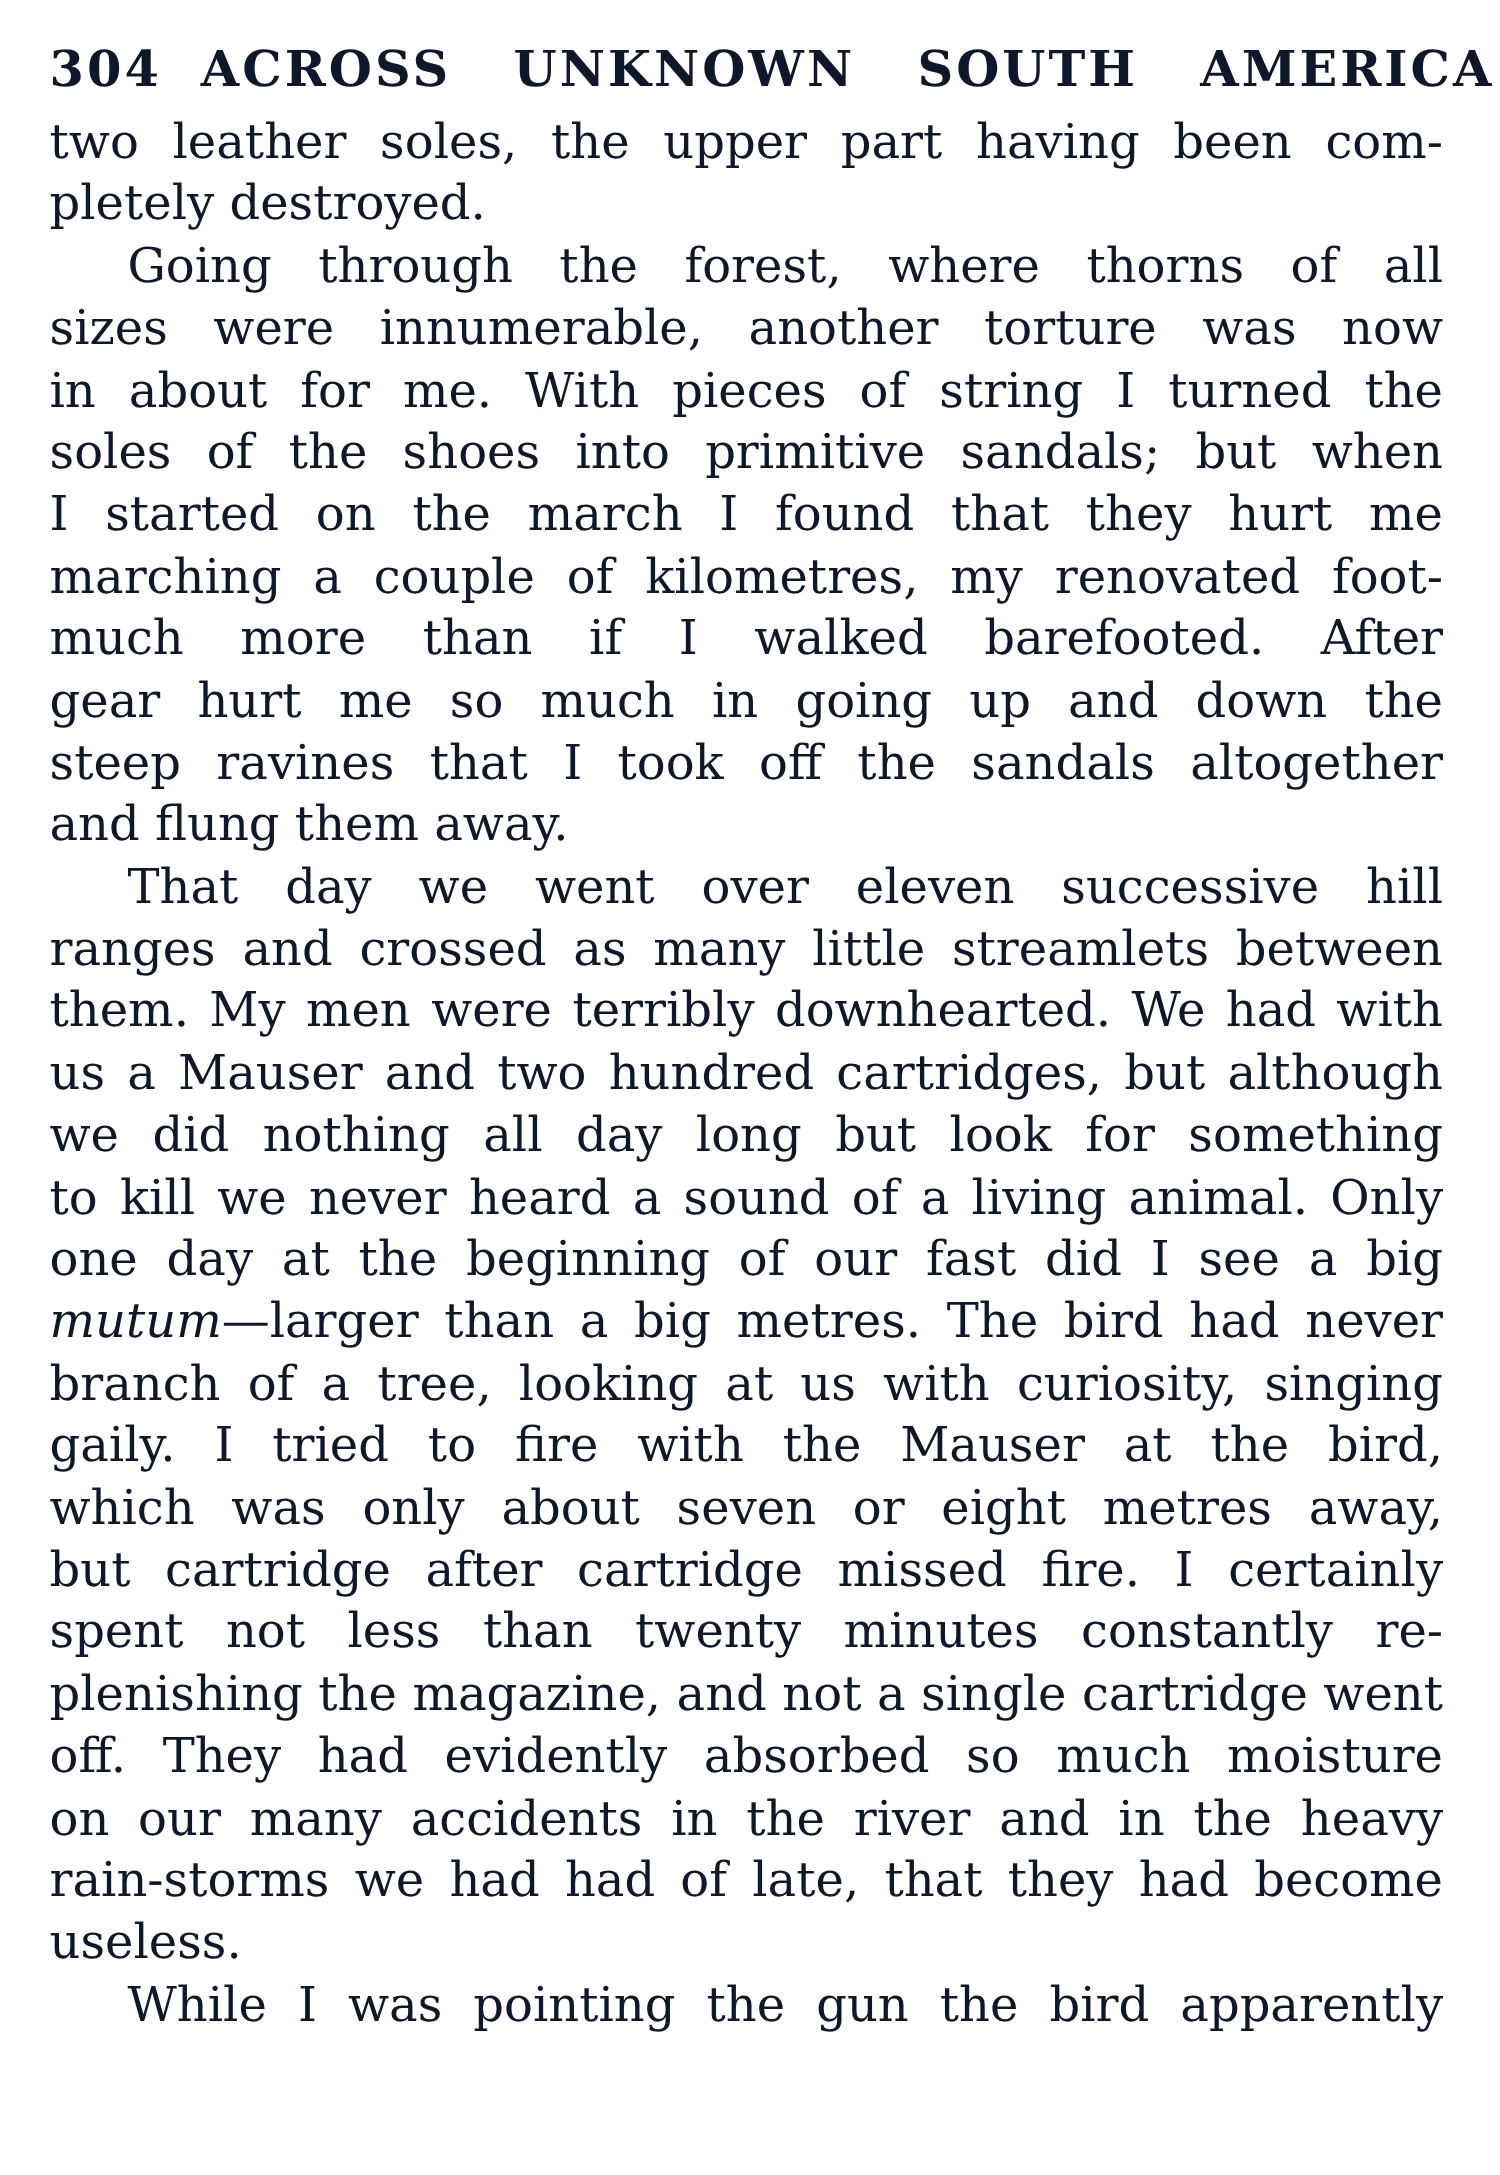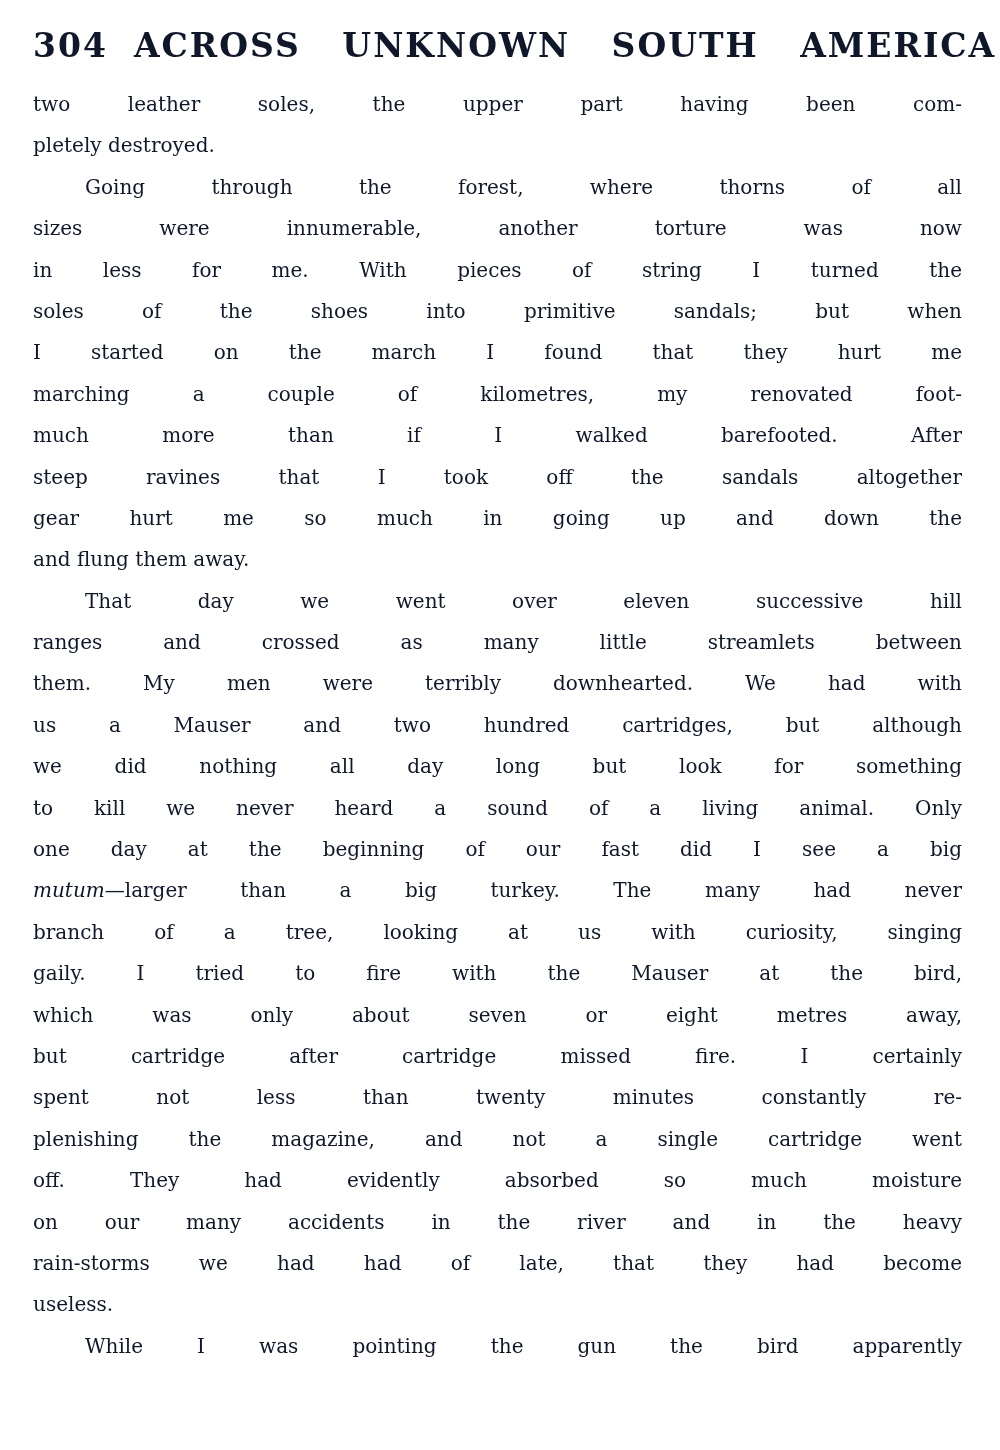--- a/index.html
+++ b/index.html
@@ -22,23 +22,23 @@
     align-items: baseline;
     column-gap: 26px;
     font-weight: 700;
     font-size: 33px;
     white-space: nowrap;
   }
   .pagenum { letter-spacing: 2px; }
   .head-title { word-spacing: 28px; letter-spacing: 2px; }
   .body-text {
     position: absolute;
-    left: 33px; top: 84px;
+    left: 33px; top: 74px;
     width: 929px;
-    font-size: 20px;
+    font-size: 32px;
     line-height: 41.4px;
   }
   .line {
     text-align: justify;
     text-align-last: justify;
     text-justify: inter-word;
     height: 41.4px;
     overflow: hidden;
     white-space: nowrap0; 
   }
@@ -55,36 +55,36 @@
 <div class="page">
   <div class="running-head">
     <span class="pagenum">304</span>
     <span class="head-title">ACROSS UNKNOWN SOUTH AMERICA</span>
   </div>
   <div class="body-text">
       <div class="line"><span class="">two leather soles, the upper part having been com-</span></div>
       <div class="line noj"><span class="">pletely destroyed.</span></div>
       <div class="line ind"><span class="">Going through the forest, where thorns of all</span></div>
       <div class="line"><span class="">sizes were innumerable, another torture was now</span></div>
-      <div class="line"><span class="">in less for me.  With pieces of string I turned the</span></div>
+      <div class="line"><span class="">in about for me.  With pieces of string I turned the</span></div>
       <div class="line"><span class="">soles of the shoes into primitive sandals; but when</span></div>
       <div class="line"><span class="">I started on the march I found that they hurt me</span></div>
       <div class="line"><span class="">marching a couple of kilometres, my renovated foot-</span></div>
       <div class="line"><span class="">much more than if I walked barefooted.  After</span></div>
+      <div class="line"><span class="">gear hurt me so much in going up and down the</span></div>
       <div class="line"><span class="">steep ravines that I took off the sandals altogether</span></div>
-      <div class="line"><span class="">gear hurt me so much in going up and down the</span></div>
       <div class="line noj"><span class="">and flung them away.</span></div>
       <div class="line ind"><span class="">That day we went over eleven successive hill</span></div>
       <div class="line"><span class="">ranges and crossed as many little streamlets between</span></div>
       <div class="line"><span class="">them.  My men were terribly downhearted.  We had with</span></div>
       <div class="line"><span class="">us a Mauser and two hundred cartridges, but although</span></div>
       <div class="line"><span class="">we did nothing all day long but look for something</span></div>
       <div class="line"><span class="">to kill we never heard a sound of a living animal.  Only</span></div>
       <div class="line"><span class="">one day at the beginning of our fast did I see a big</span></div>
-      <div class="line"><span class="italic">mutum</span><span class="">—larger than a big turkey.  The many had never</span></div>
+      <div class="line"><span class="italic">mutum</span><span class="">—larger than a big metres.  The bird had never</span></div>
       <div class="line"><span class="">branch of a tree, looking at us with curiosity, singing</span></div>
       <div class="line"><span class="">gaily.  I tried to fire with the Mauser at the bird,</span></div>
       <div class="line"><span class="">which was only about seven or eight metres away,</span></div>
       <div class="line"><span class="">but cartridge after cartridge missed fire.  I certainly</span></div>
       <div class="line"><span class="">spent not less than twenty minutes constantly re-</span></div>
       <div class="line"><span class="">plenishing the magazine, and not a single cartridge went</span></div>
       <div class="line"><span class="">off.  They had evidently absorbed so much moisture</span></div>
       <div class="line"><span class="">on our many accidents in the river and in the heavy</span></div>
       <div class="line"><span class="">rain-storms we had had of late, that they had become</span></div>
       <div class="line noj"><span class="">useless.</span></div>

